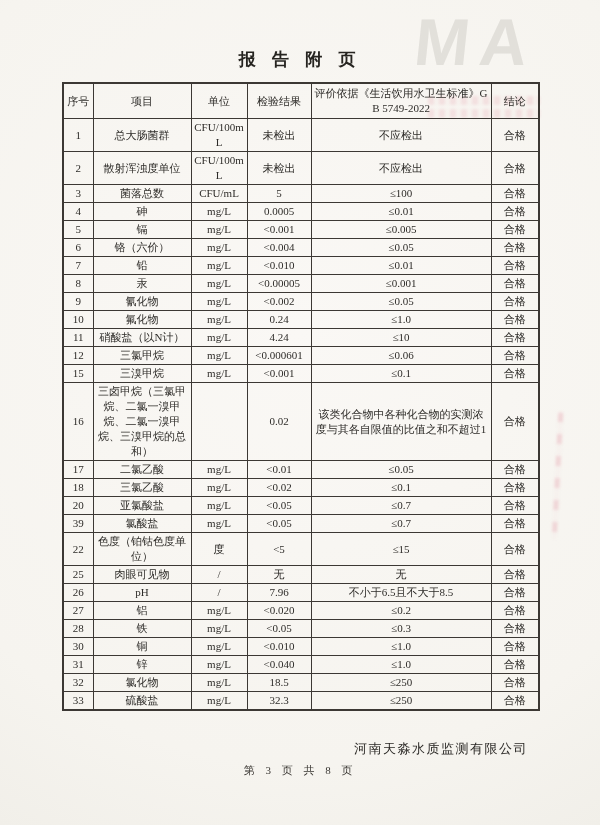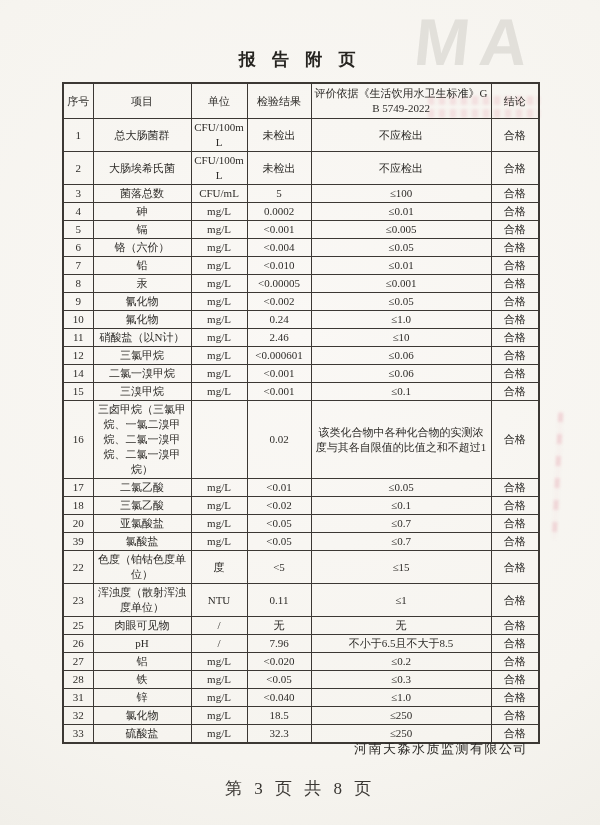--- a/index.html
+++ b/index.html
@@ -61,21 +61,21 @@
   col.c-unit{width:56px;}
   col.c-result{width:64px;}
   col.c-standard{width:180px;}
   col.c-conclusion{width:48px;}
   .footer-company{
     position:absolute;top:740px;right:72px;
     font-size:13px;letter-spacing:1.5px;color:#2b2926;
   }
   .footer-page{
     position:absolute;top:763px;left:0;width:100%;
-    text-align:center;font-size:17px;letter-spacing:4px;color:#3a3733;margin-top:14px;
+    text-align:center;font-size:11px;letter-spacing:4px;color:#3a3733;
   }
 </style>
 </head>
 <body>
 
 <div class="sheet">
 
   <div class="watermark">MA</div>
 
   <div class="stamp-ghost">
@@ -110,39 +110,39 @@
         <tr>
           <td>1</td>
           <td>总大肠菌群</td>
           <td>CFU/100mL</td>
           <td>未检出</td>
           <td>不应检出</td>
           <td>合格</td>
         </tr>
         <tr>
           <td>2</td>
-          <td>大肠埃希氏菌</td>
+          <td>散射浑浊度单位</td>
           <td>CFU/100mL</td>
           <td>未检出</td>
           <td>不应检出</td>
           <td>合格</td>
         </tr>
         <tr>
           <td>3</td>
           <td>菌落总数</td>
           <td>CFU/mL</td>
           <td>5</td>
           <td>≤100</td>
           <td>合格</td>
         </tr>
         <tr>
           <td>4</td>
           <td>砷</td>
           <td>mg/L</td>
-          <td>0.0002</td>
+          <td>0.0005</td>
           <td>≤0.01</td>
           <td>合格</td>
         </tr>
         <tr>
           <td>5</td>
           <td>镉</td>
           <td>mg/L</td>
           <td>&lt;0.001</td>
           <td>≤0.005</td>
           <td>合格</td>
@@ -184,51 +184,43 @@
           <td>氟化物</td>
           <td>mg/L</td>
           <td>0.24</td>
           <td>≤1.0</td>
           <td>合格</td>
         </tr>
         <tr>
           <td>11</td>
           <td>硝酸盐（以N计）</td>
           <td>mg/L</td>
-          <td>2.46</td>
+          <td>4.24</td>
           <td>≤10</td>
           <td>合格</td>
         </tr>
         <tr>
           <td>12</td>
           <td>三氯甲烷</td>
           <td>mg/L</td>
           <td>&lt;0.000601</td>
           <td>≤0.06</td>
           <td>合格</td>
         </tr>
         <tr>
-          <td>14</td>
-          <td>二氯一溴甲烷</td>
-          <td>mg/L</td>
-          <td>&lt;0.001</td>
-          <td>≤0.06</td>
-          <td>合格</td>
-        </tr>
-        <tr>
           <td>15</td>
           <td>三溴甲烷</td>
           <td>mg/L</td>
           <td>&lt;0.001</td>
           <td>≤0.1</td>
           <td>合格</td>
         </tr>
         <tr>
           <td>16</td>
-          <td>三卤甲烷（三氯甲烷、一氯二溴甲烷、二氯一溴甲烷、二氯一溴甲烷）</td>
+          <td>三卤甲烷（三氯甲烷、二氯一溴甲烷、二氯一溴甲烷、三溴甲烷的总和）</td>
           <td></td>
           <td>0.02</td>
           <td>该类化合物中各种化合物的实测浓度与其各自限值的比值之和不超过1</td>
           <td>合格</td>
         </tr>
         <tr>
           <td>17</td>
           <td>二氯乙酸</td>
           <td>mg/L</td>
           <td>&lt;0.01</td>
@@ -261,28 +253,20 @@
         </tr>
         <tr>
           <td>22</td>
           <td>色度（铂钴色度单位）</td>
           <td>度</td>
           <td>&lt;5</td>
           <td>≤15</td>
           <td>合格</td>
         </tr>
         <tr>
-          <td>23</td>
-          <td>浑浊度（散射浑浊度单位）</td>
-          <td>NTU</td>
-          <td>0.11</td>
-          <td>≤1</td>
-          <td>合格</td>
-        </tr>
-        <tr>
           <td>25</td>
           <td>肉眼可见物</td>
           <td>/</td>
           <td>无</td>
           <td>无</td>
           <td>合格</td>
         </tr>
         <tr>
           <td>26</td>
           <td>pH</td>
@@ -301,20 +285,28 @@
         </tr>
         <tr>
           <td>28</td>
           <td>铁</td>
           <td>mg/L</td>
           <td>&lt;0.05</td>
           <td>≤0.3</td>
           <td>合格</td>
         </tr>
         <tr>
+          <td>30</td>
+          <td>铜</td>
+          <td>mg/L</td>
+          <td>&lt;0.010</td>
+          <td>≤1.0</td>
+          <td>合格</td>
+        </tr>
+        <tr>
           <td>31</td>
           <td>锌</td>
           <td>mg/L</td>
           <td>&lt;0.040</td>
           <td>≤1.0</td>
           <td>合格</td>
         </tr>
         <tr>
           <td>32</td>
           <td>氯化物</td>

